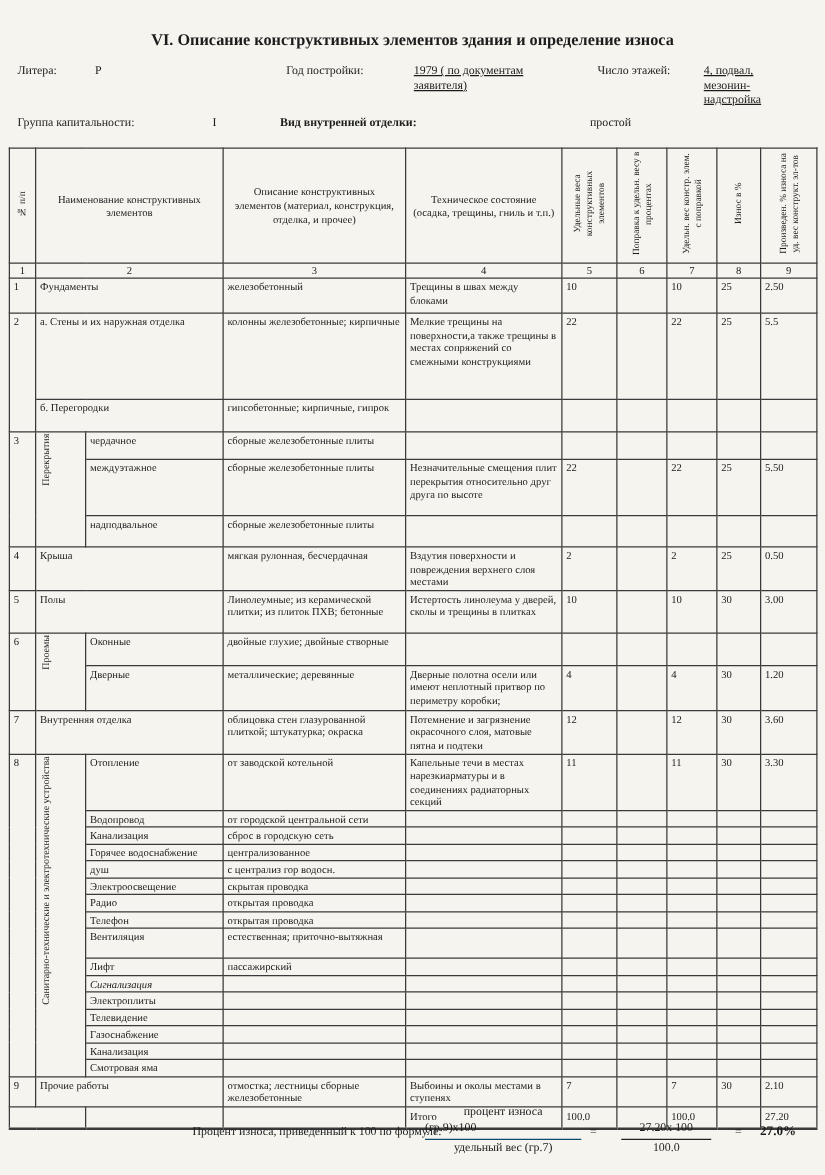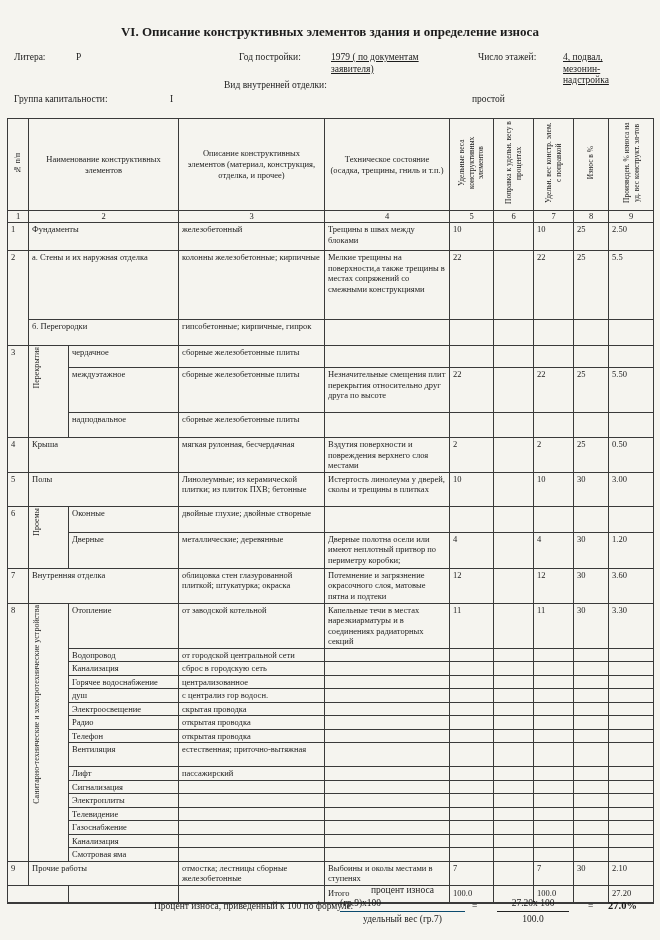--- a/index.html
+++ b/index.html
@@ -61,27 +61,27 @@
 </style>
 </head>
 <body>
 
 <div class="page">
 
   <div class="title">VI. Описание конструктивных элементов здания и определение износа</div>
 
   <div class="info abs" style="left:14px; top:52px;">Литера:</div>
   <div class="info abs" style="left:76px; top:52px;">Р</div>
-  <div class="info abs" style="left:239px; top:52px;">Год постройки:</div>
+  <div class="info abs" style="left:229px; top:52px;">Год постройки:</div>
   <div class="info abs wrap-narrow" style="left:331px; top:52px; width:102px;">1979 ( по документам заявителя)</div>
   <div class="info abs" style="left:478px; top:52px;">Число этажей:</div>
   <div class="info abs wrap-narrow" style="left:563px; top:52px; width:60px;">4, подвал, мезонин-надстройка</div>
   <div class="info abs" style="left:14px; top:94px;">Группа капитальности:</div>
   <div class="info abs" style="left:170px; top:94px;">I</div>
-  <div class="info abs" style="left:224px; top:80px;">Вид внутренней отделки:</div>
+  <div class="info abs" style="left:224px; top:94px;font-weight:bold;">Вид внутренней отделки:</div>
   <div class="info abs" style="left:472px; top:94px;">простой</div>
 
   <table class="main">
     <colgroup>
       <col style="width:21px">
         <col style="width:40px">
         <col style="width:110px">
       <col style="width:146px">
         <col style="width:125px">
         <col style="width:44px">
@@ -329,21 +329,21 @@
         <tr style="height: 12px;">
           <td>Лифт</td>
           <td>пассажирский</td>
           <td></td>
           <td class="val"></td>
           <td class="val"></td>
           <td class="val"></td>
           <td class="val"></td>
           <td class="val"></td>
         </tr>
-        <tr style="height: 12px;">
+        <tr style="height: 12px; font-style: italic;">
           <td>Сигнализация</td>
           <td></td>
           <td></td>
           <td class="val"></td>
           <td class="val"></td>
           <td class="val"></td>
           <td class="val"></td>
           <td class="val"></td>
         </tr>
         <tr style="height: 12px;">

